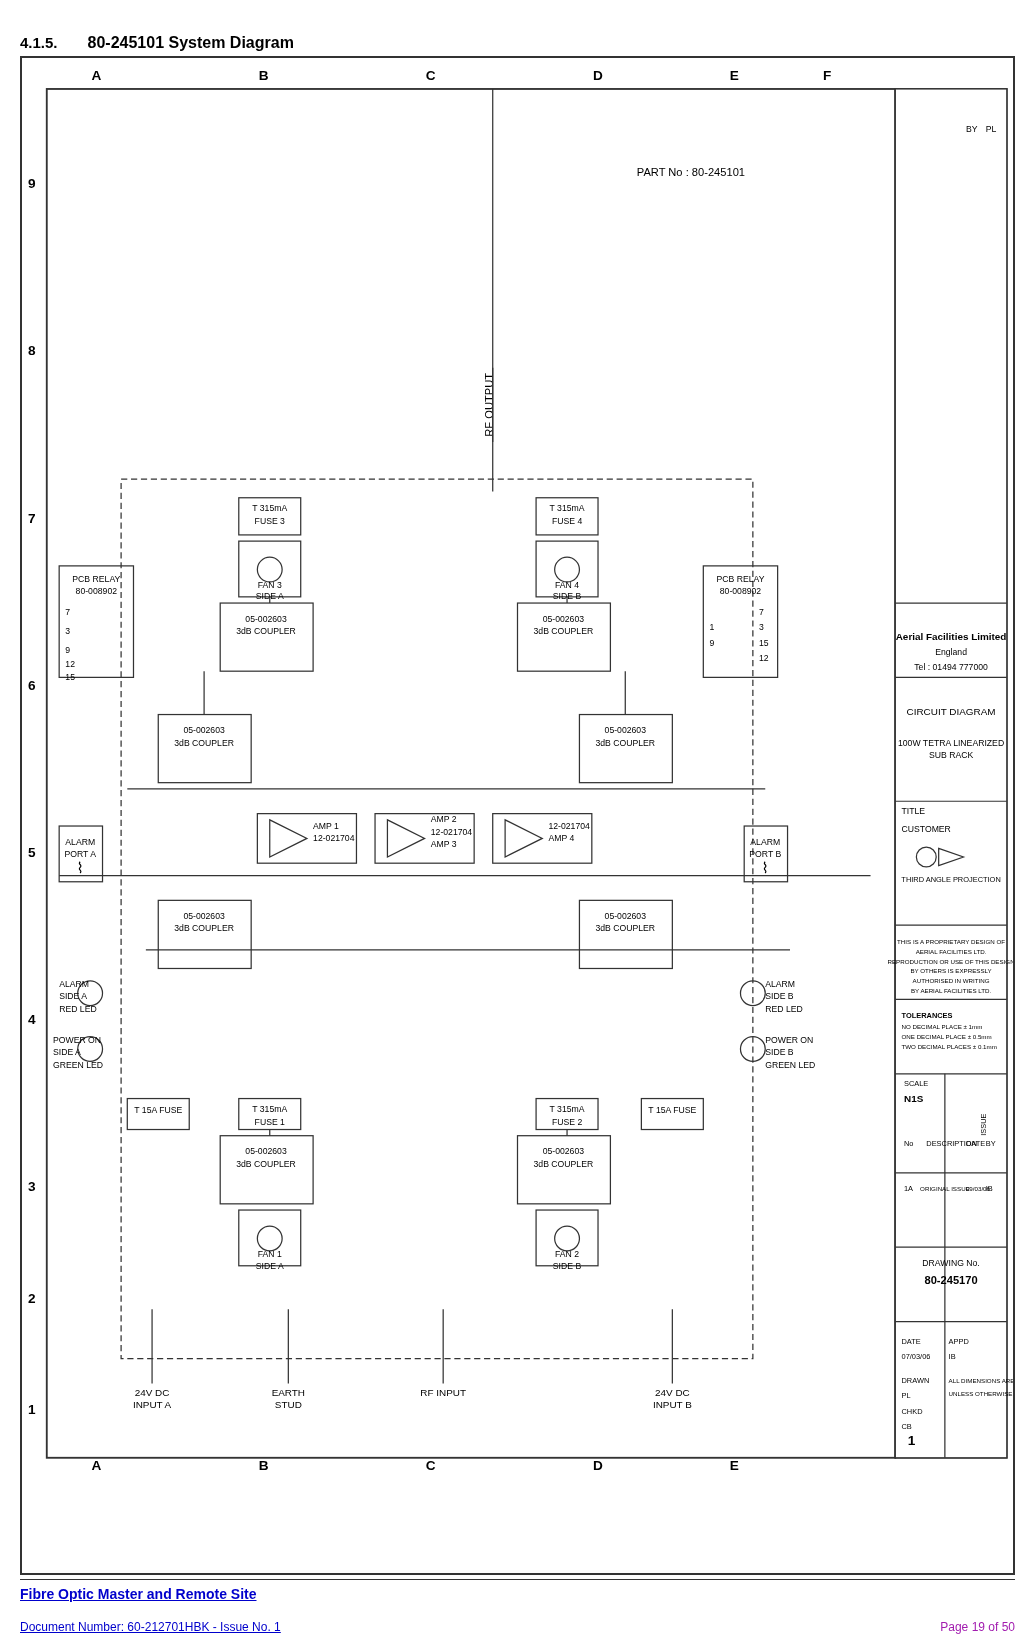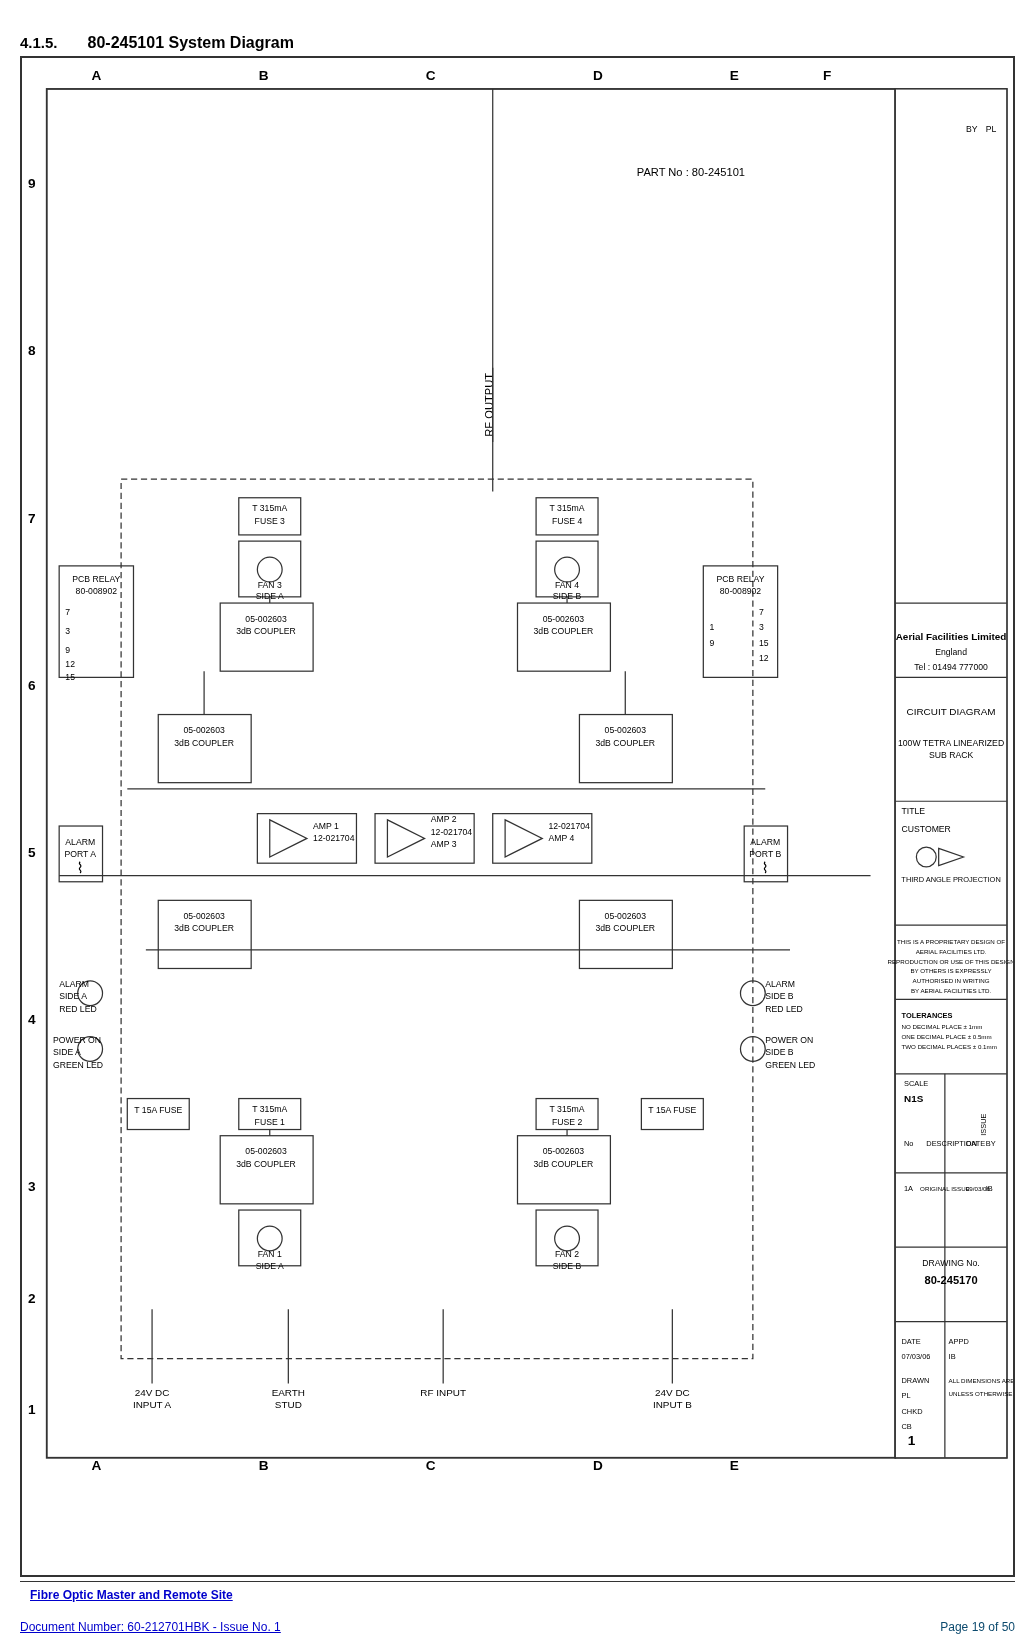--- a/index.html
+++ b/index.html
@@ -56,24 +56,23 @@
     }
 
     
     .page-footer {
       padding: 6px 0 4px 0;
       border-top: 1px solid #333;
     }
 
     .footer-line1 {
       color: #0000cc;
-      font-size: 12px;
+      font-size: 14px;
       font-weight: bold;
       text-decoration: underline;
-      margin-left: 10px;
     }
 
     .footer-line2 {
       color: #0000cc;
       font-size: 12px;
       font-weight: bold;
       text-decoration: underline;
     }
 
     .footer-line3 {
@@ -82,21 +81,21 @@
       font-size: 12px;
       margin-top: 18px;
     }
 
     .footer-doc {
       color: #0000cc;
       text-decoration: underline;
     }
 
     .footer-page {
-      color: #0c4a6e;
+      color: #a21caf;
     }
   </style>
 </head>
 <body>
 
 <div class="page-wrapper">
 
   <div class="page-header">
     <span class="section-number">4.1.5.</span>
     <span class="section-title">80-245101 System Diagram</span>

